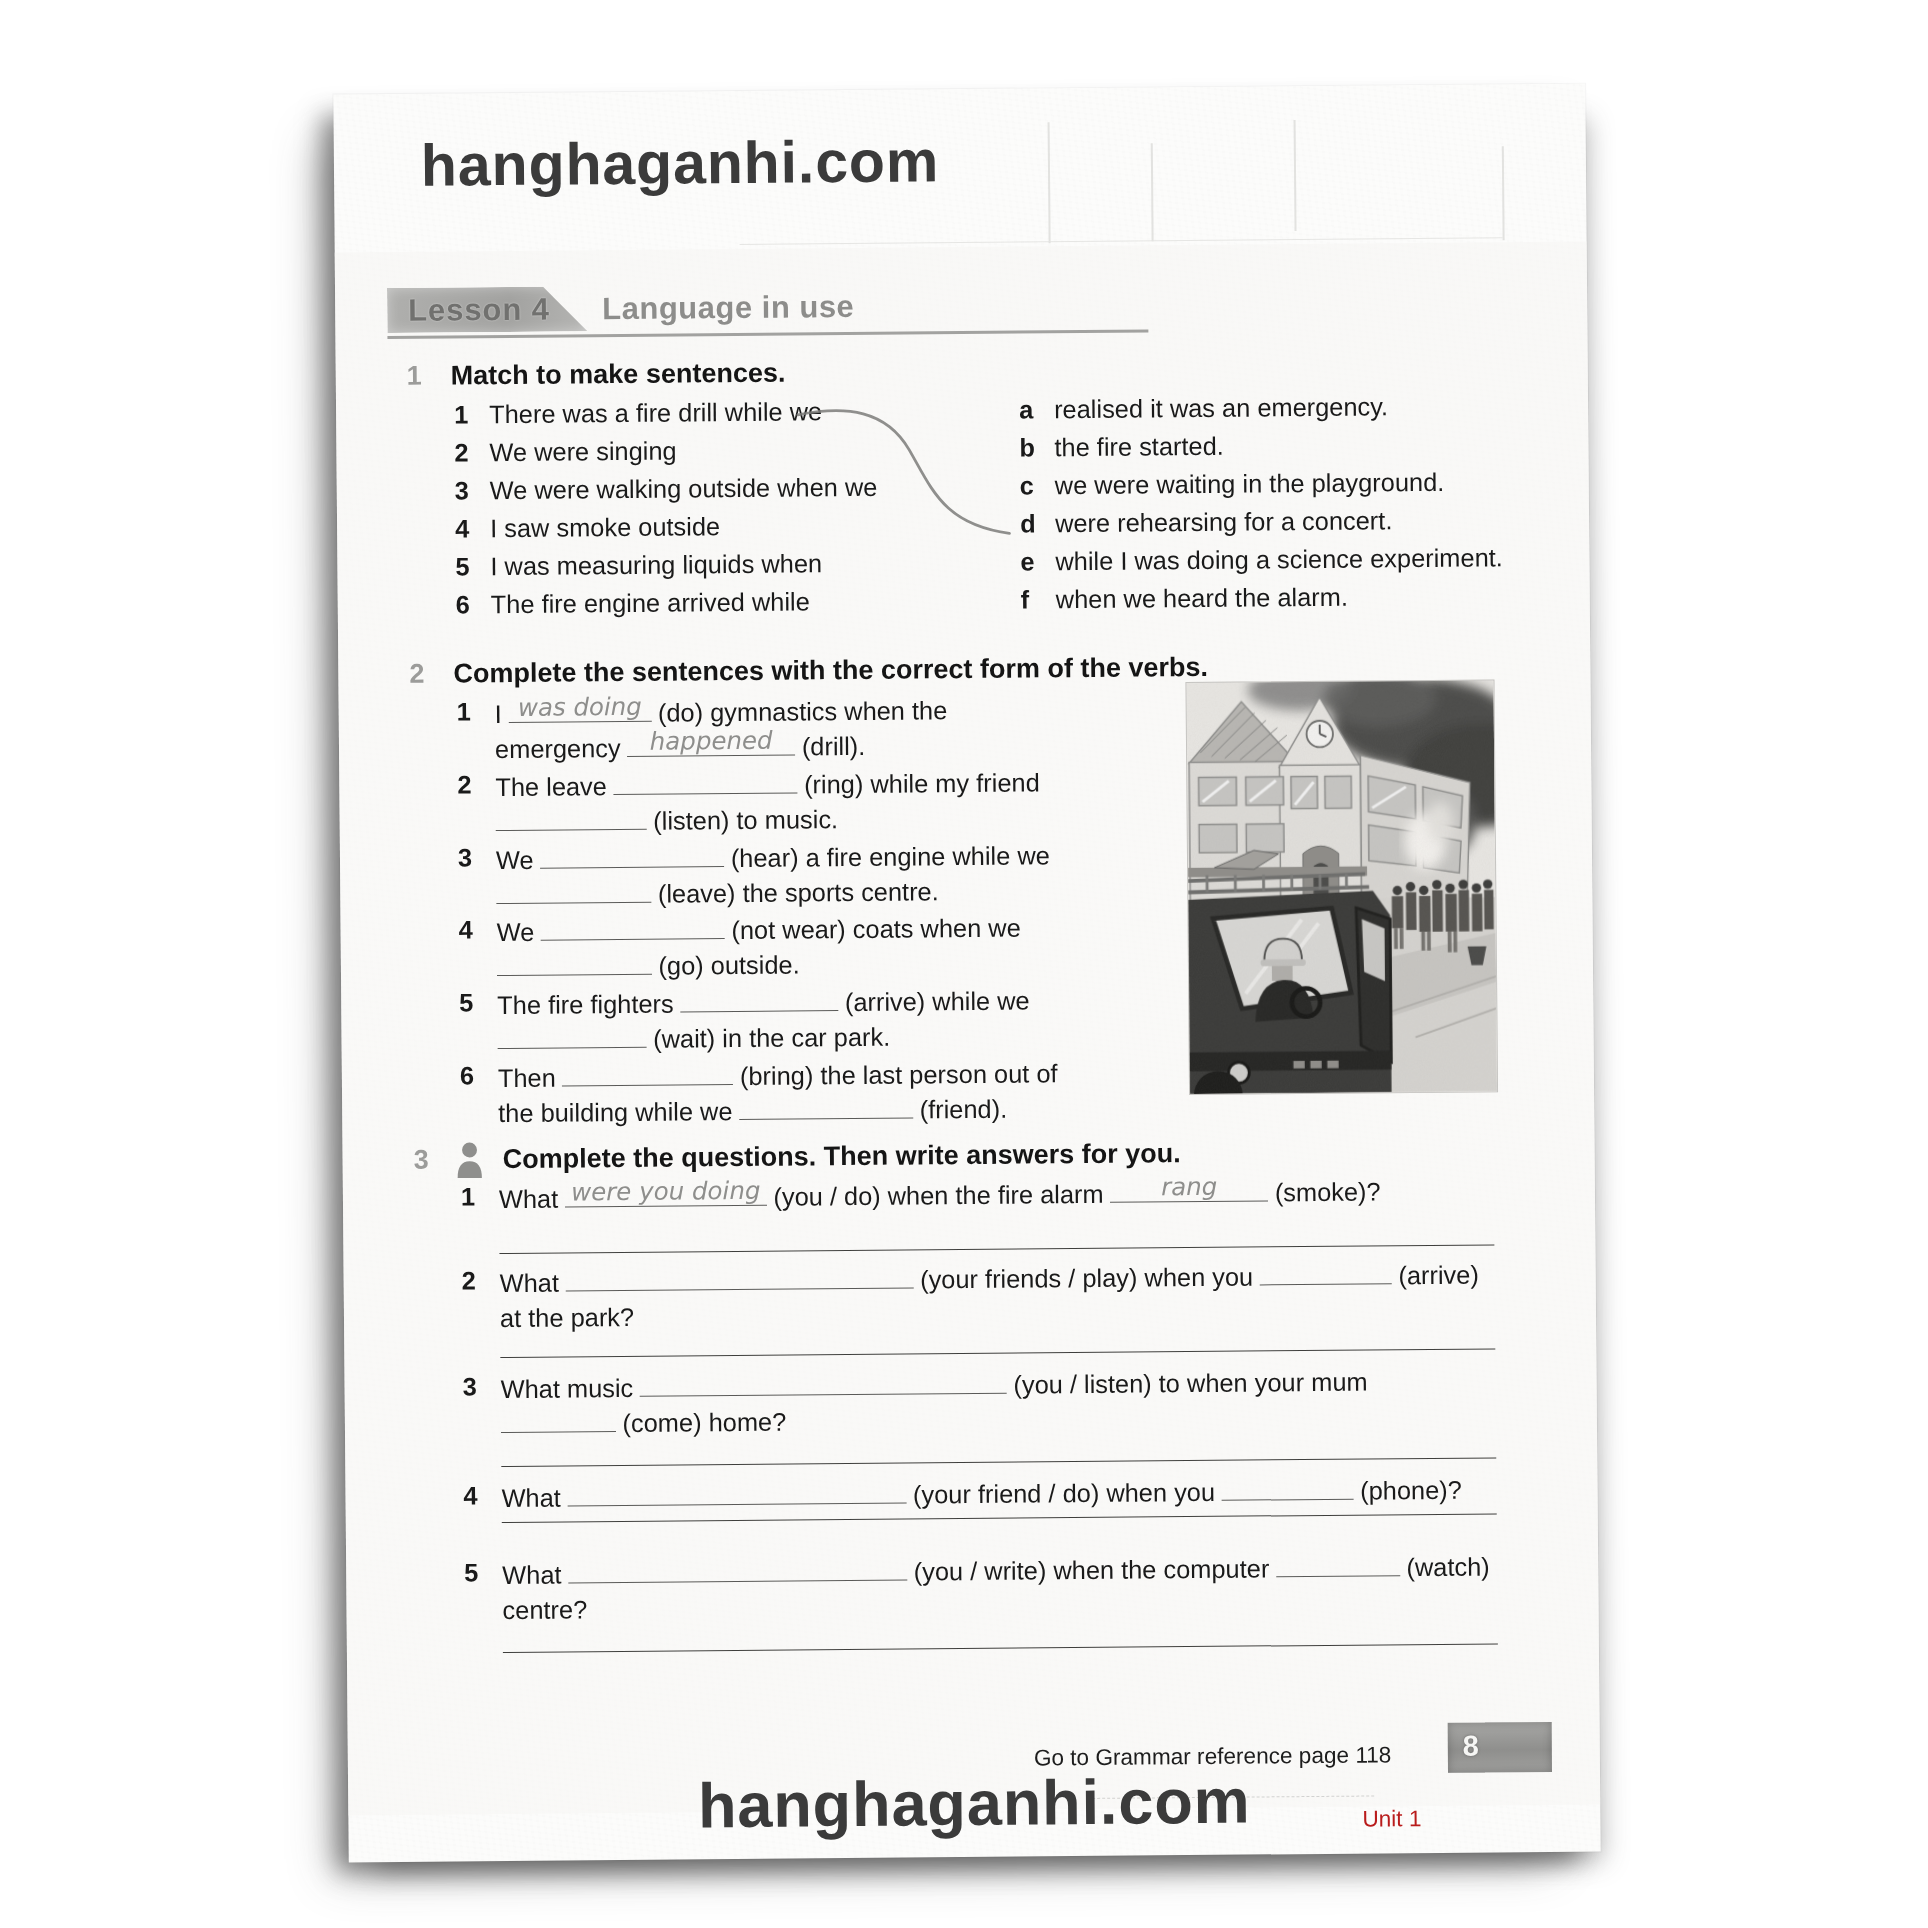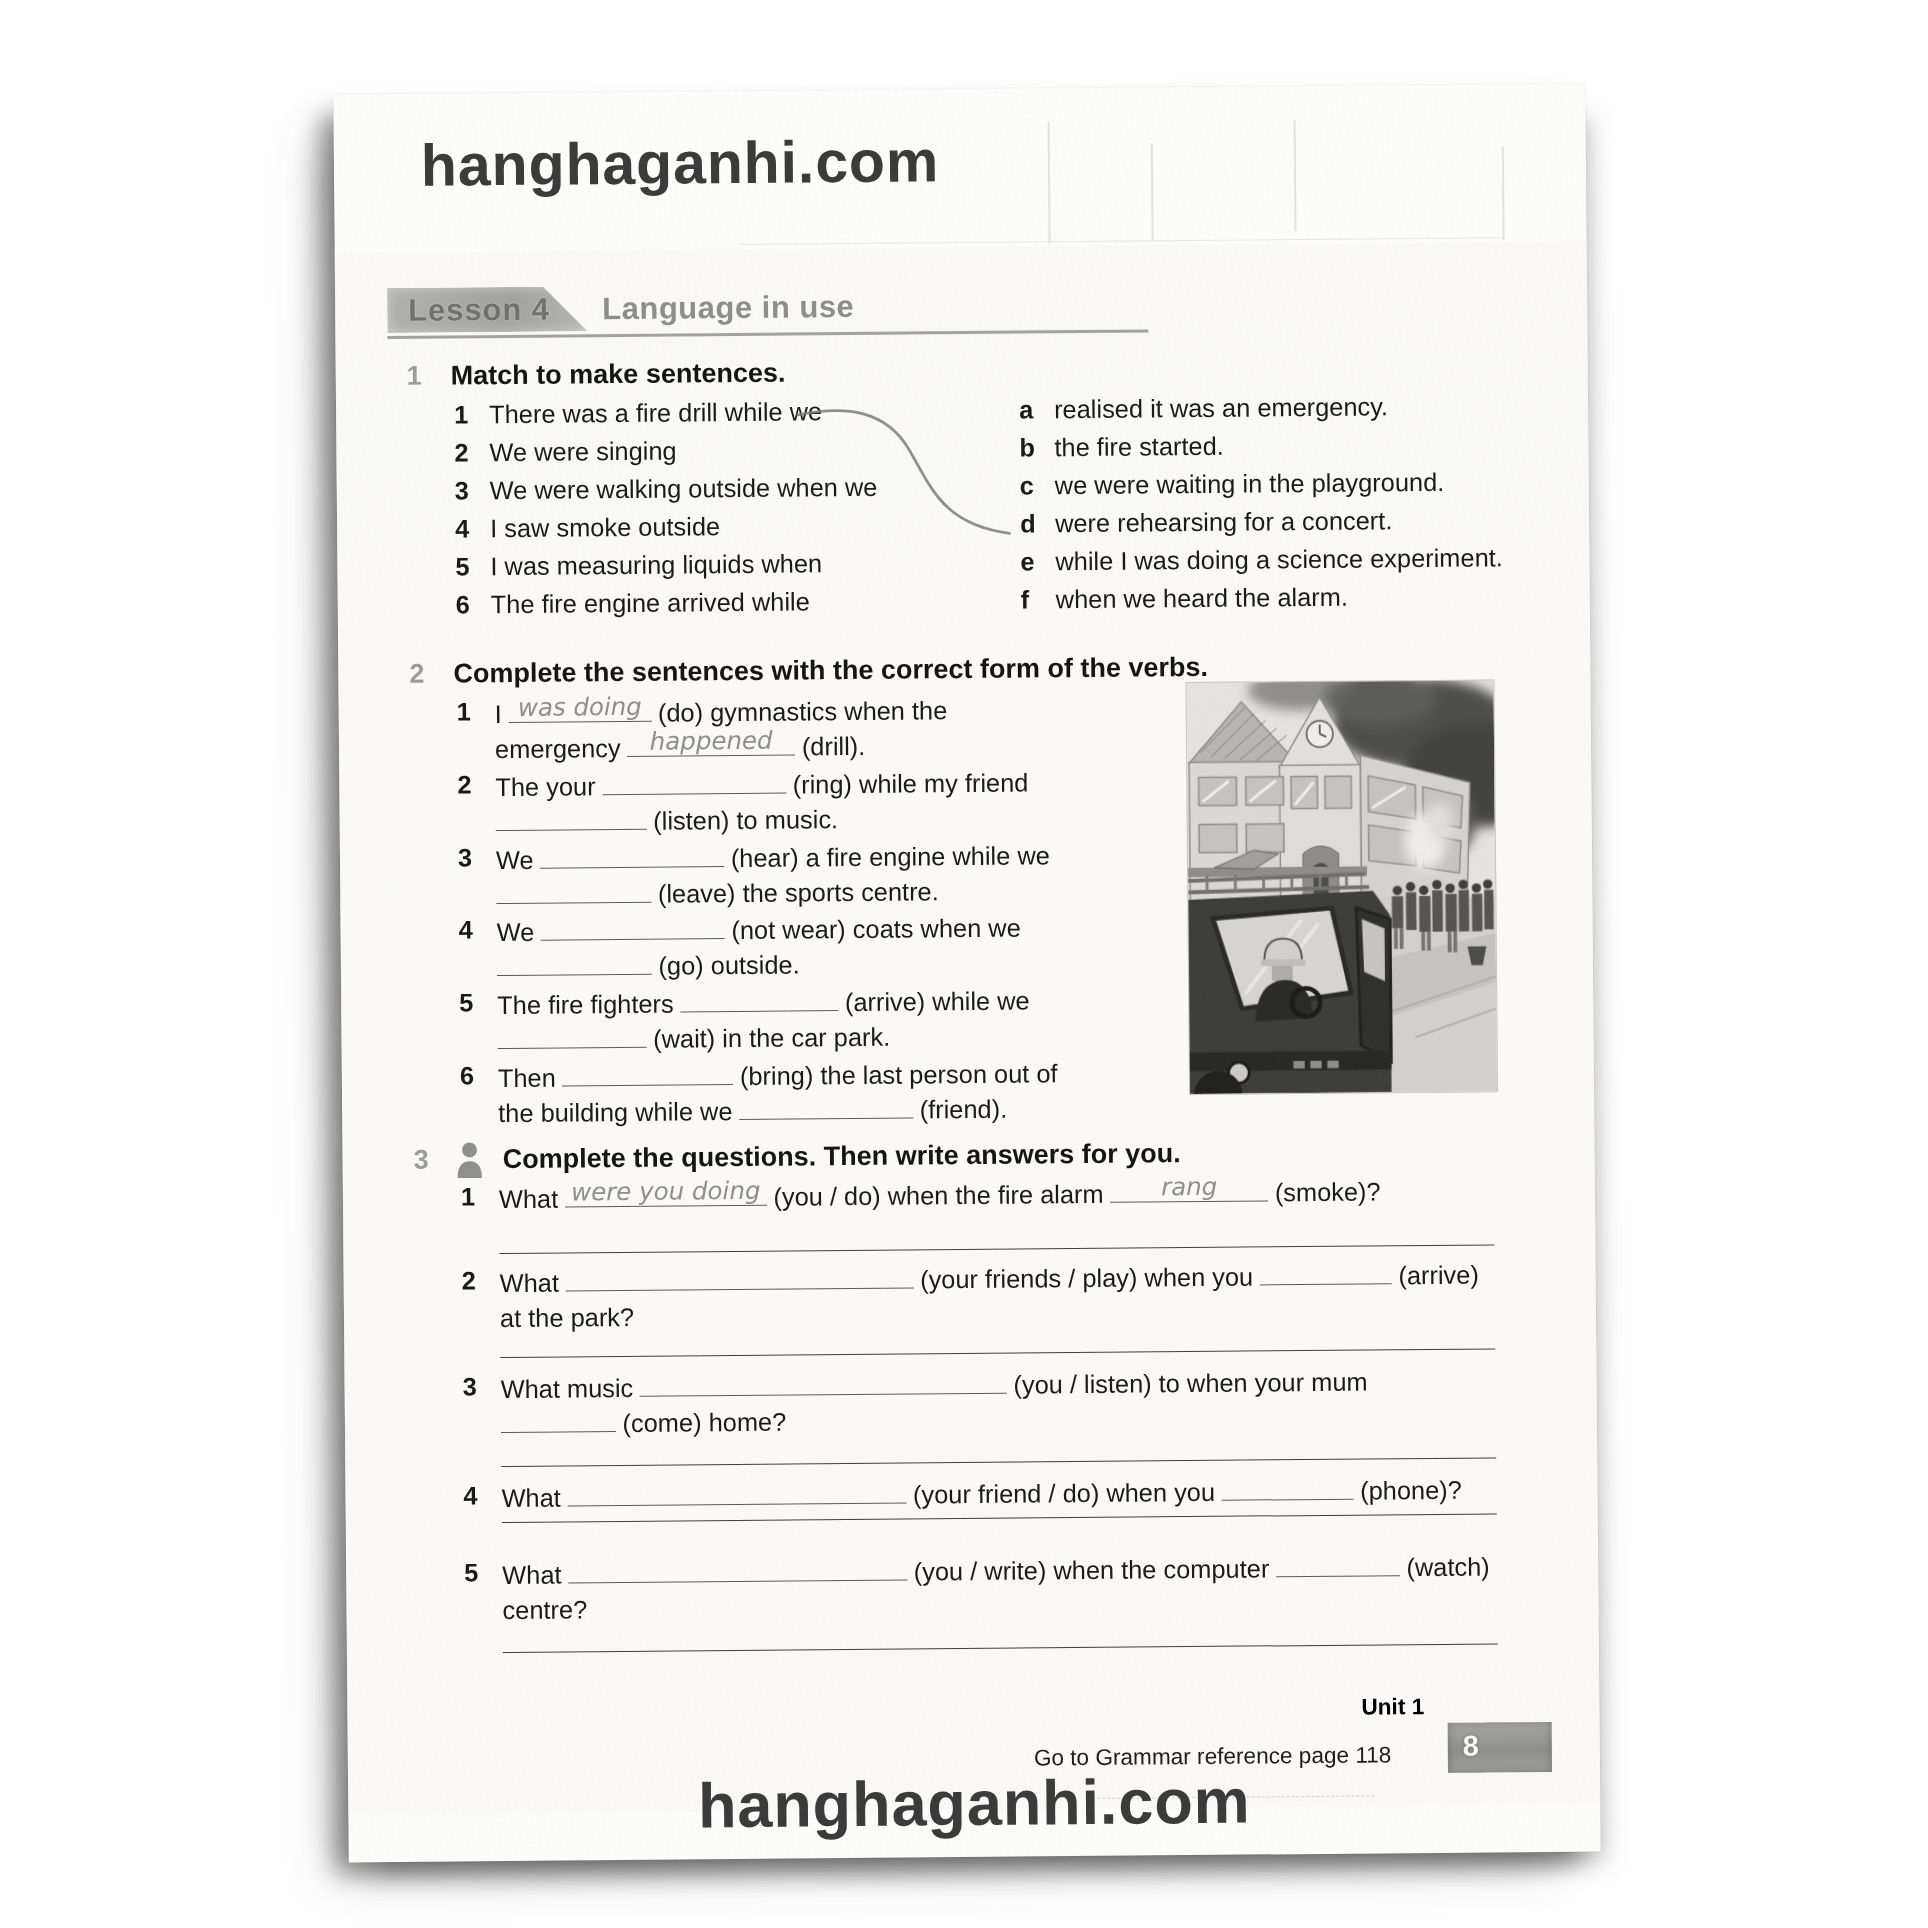--- a/index.html
+++ b/index.html
@@ -77,21 +77,21 @@
   .ex3-area{position:absolute;left:118px;top:0;width:1045px;font-size:25.4px;}
   .q{position:absolute;left:0;width:1045px;}
   .q .n{position:absolute;left:0;font-weight:bold;}
   .q .t{margin-left:38px;line-height:35px;}
   .ansline{position:absolute;left:38px;width:995px;height:0;
            border-top:1.9px solid #3f3f3d;}
   .person-icon{position:absolute;left:113px;width:28px;height:38px;}
 
   
   .footer-ref{position:absolute;left:686px;top:1657px;font-size:22.6px;color:#1d1d1d;}
-  .footer-unit{position:absolute;left:1014px;top:1609px;font-size:22.6px;color:#000000;font-weight:bold;}
+  .footer-unit{position:absolute;left:1014px;top:1721px;font-size:22.6px;color:#b91c1c;}
   .page-box{position:absolute;left:1100px;top:1638px;width:104px;height:50px;
       background:linear-gradient(#a7a7a5,#8f8f8d 55%,#a0a09e);
       box-shadow:inset 0 0 9.4px rgba(0,0,0,.25);}
   .page-box span{display:block;padding-left:15px;line-height:47px;
       font-size:29px;font-weight:bold;color:#f6f6f4;text-shadow:0 0 2.8px rgba(90,90,90,.8);}
 </style>
 </head>
 <body>
 
 <div class="sheet">
@@ -183,21 +183,21 @@
     <div class="item2">
       <span class="n">1</span>
       <div class="t">
         <span>I</span><span class="blank b152"><span class="hand">was doing</span></span><span>(do) gymnastics when the</span><br>
         <span>emergency</span><span class="blank b178"><span class="hand">happened</span></span><span>(drill).</span>
       </div>
     </div>
     <div class="item2">
       <span class="n">2</span>
       <div class="t">
-        <span>The your</span><span class="blank b195"></span><span>(ring) while my friend</span><br>
+        <span>The leave</span><span class="blank b195"></span><span>(ring) while my friend</span><br>
         <span class="blank b160" style="margin-left:0"></span><span>(listen) to music.</span>
       </div>
     </div>
     <div class="item2">
       <span class="n">3</span>
       <div class="t">
         <span>We</span><span class="blank b195"></span><span>(hear) a fire engine while we</span><br>
         <span class="blank b165" style="margin-left:0"></span><span>(leave) the sports centre.</span>
       </div>
     </div>

